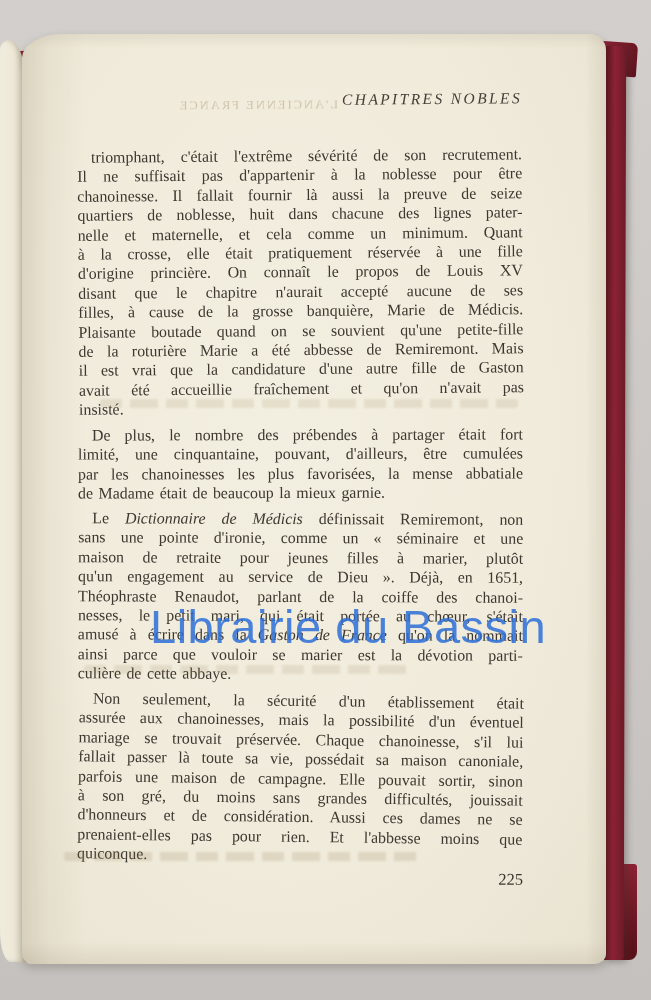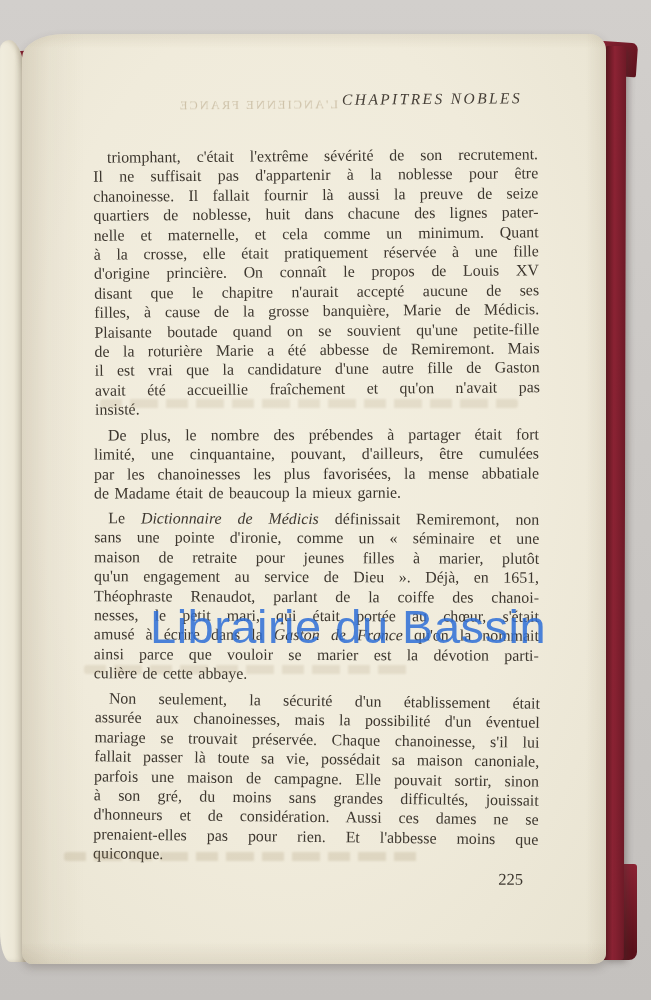--- a/index.html
+++ b/index.html
@@ -76,21 +76,21 @@
     font-style:italic;font-size:15.5px;letter-spacing:2.4px;
     color:#453e36;transform:rotate(-0.5deg);white-space:nowrap;
   }
   .bleed-header{
     position:absolute;left:126px;top:64px;width:190px;
     transform:scaleX(-1) rotate(0.4deg);
     color:rgba(150,126,88,0.38);filter:blur(0.6px);
     font-size:12.5px;letter-spacing:2px;white-space:nowrap;
   }
   .text-block{
-    position:absolute;left:72px;top:112px;width:445px;
+    position:absolute;left:56px;top:112px;width:445px;
     font-size:15.9px;line-height:19.4px;color:#3d372f;
   }
   .para{word-spacing:1.5px;}
   .para + .para{margin-top:7px;}
   .para-1{transform:rotate(-0.45deg);}
   .para-2{transform:rotate(-0.15deg);font-family:Liberation Serif, serif;}
   .para-3{transform:rotate(0.2deg);}
   .para-4{transform:rotate(0.7deg);}
   .line{text-align:justify;text-align-last:justify;}
   .line.first{text-indent:14px;}

